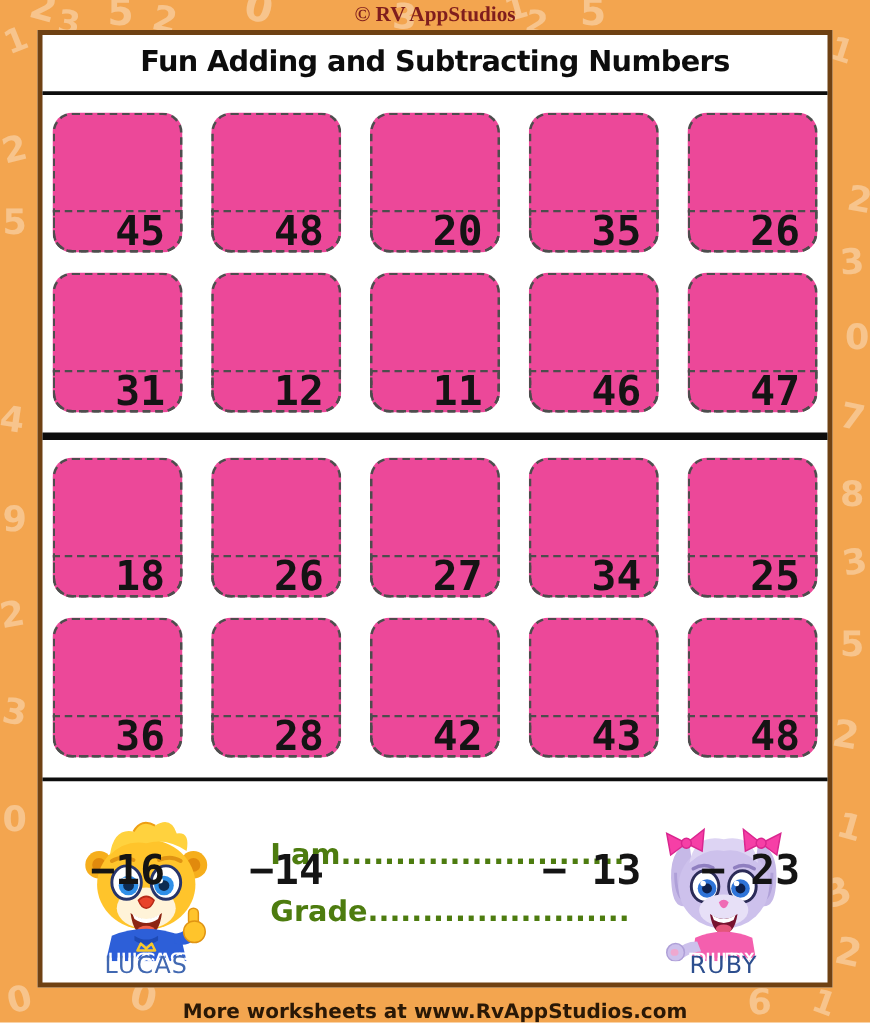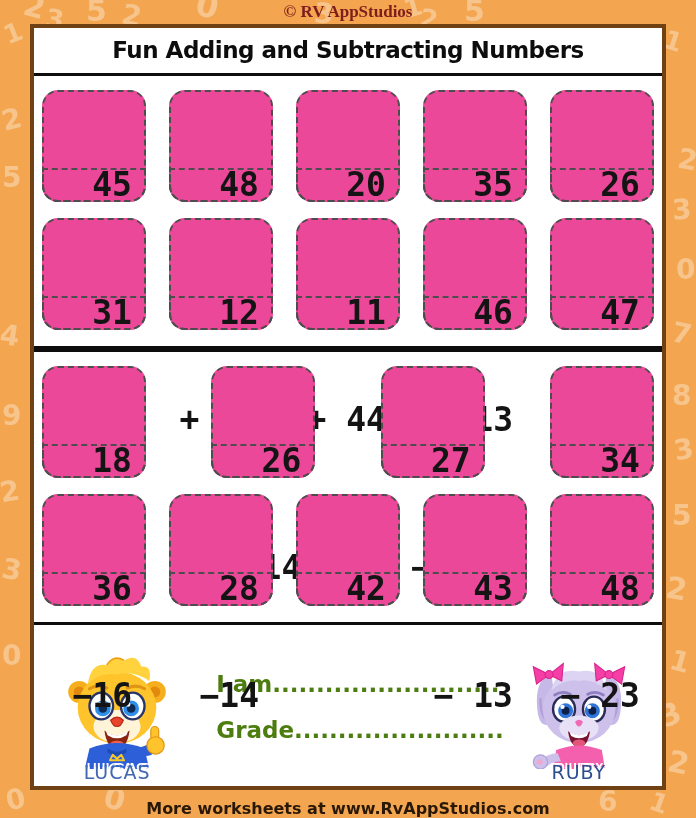--- a/index.html
+++ b/index.html
@@ -218,20 +218,27 @@
         <div class="prob">
           <span class="ln">27</span>
           <span class="ln">−10</span>
         </div>
         <div class="ans"></div>
       </div>
       <div class="card">
         <div class="prob">
           <span class="ln">34</span>
           <span class="ln">− 24</span>
+        </div>
+        <div class="ans"></div>
+      </div>
+      <div class="card">
+        <div class="prob">
+          <span class="ln">25</span>
+          <span class="ln">− 11</span>
         </div>
         <div class="ans"></div>
       </div>
     </div>
     <div class="row">
       <div class="card">
         <div class="prob">
           <span class="ln">36</span>
           <span class="ln">−16</span>
         </div>

